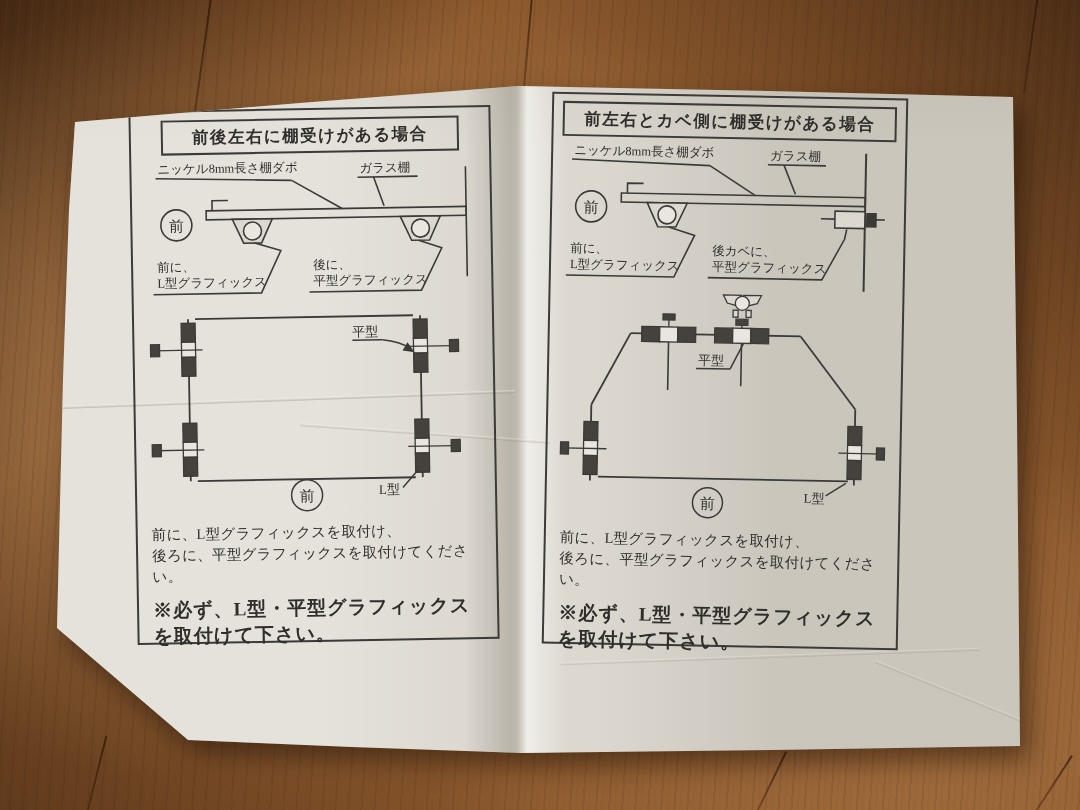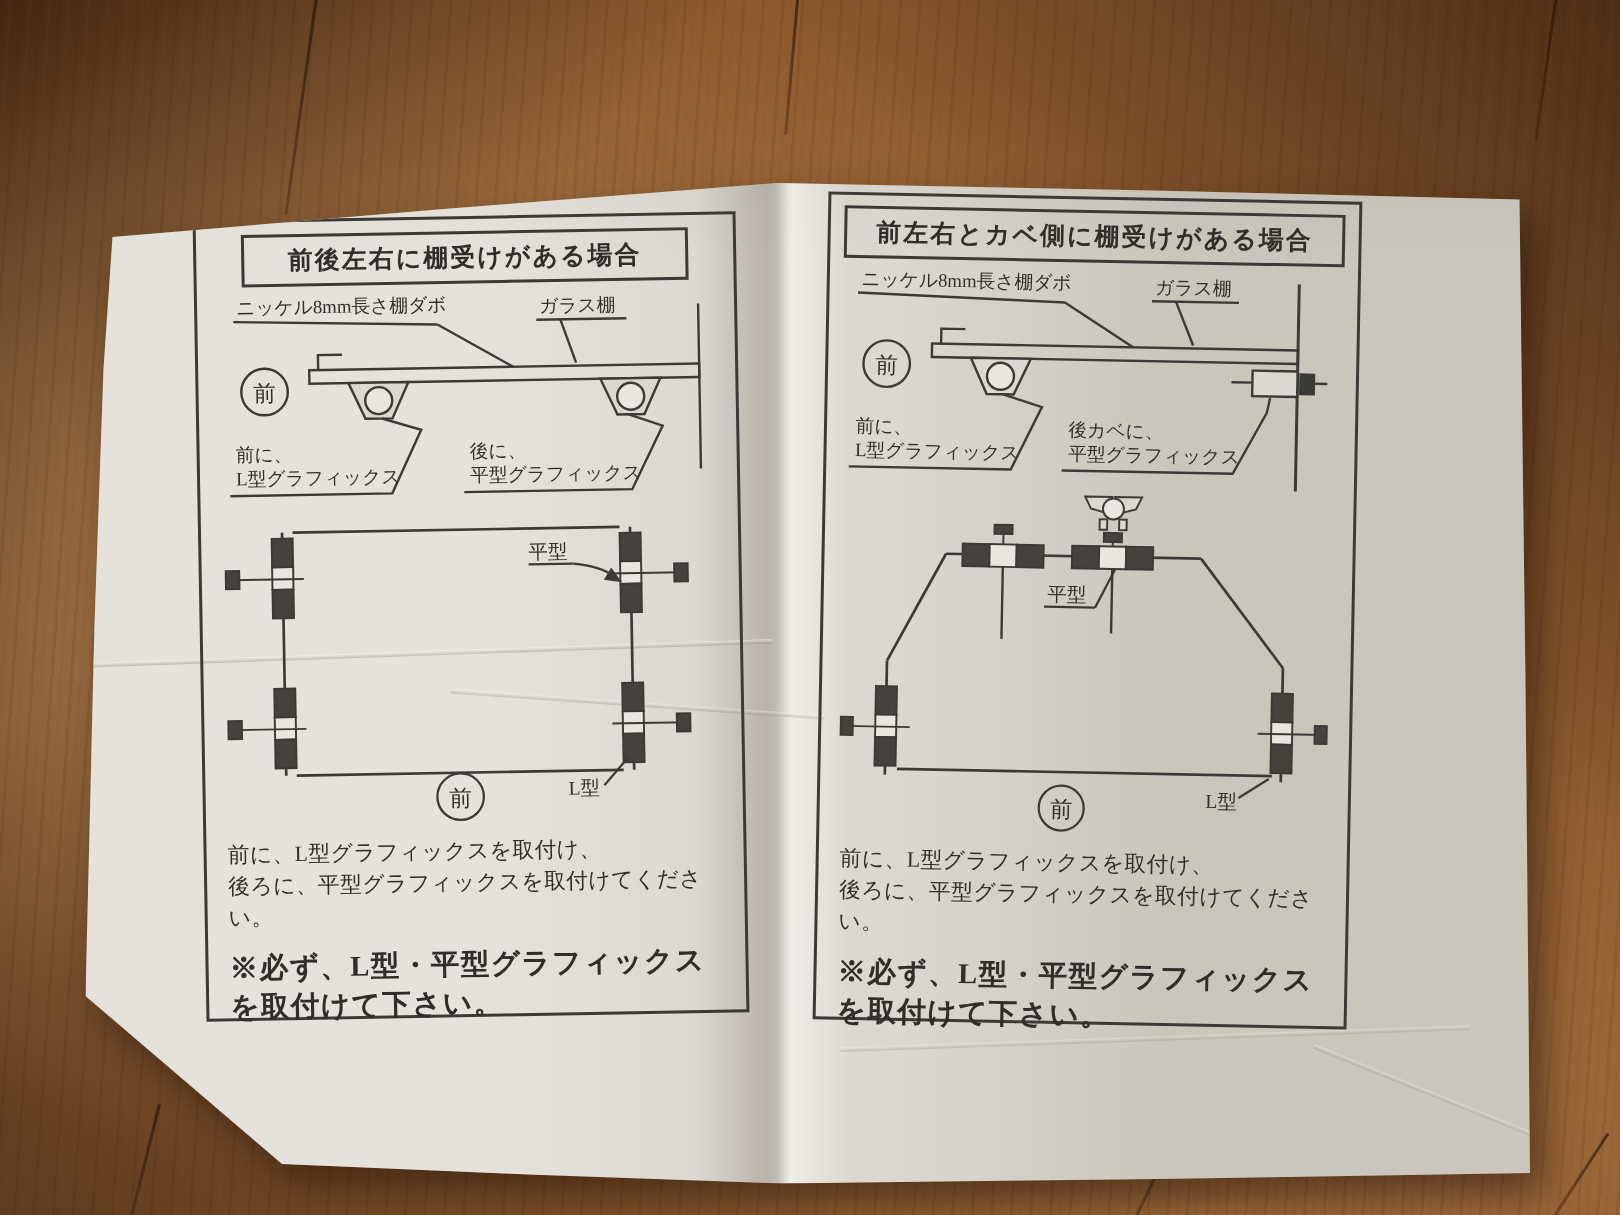--- a/index.html
+++ b/index.html
@@ -34,21 +34,20 @@
   .paper{
     position:absolute;inset:0;
     clip-path:polygon(75px 122px,300px 103px,518px 86px,768px 91px,1013px 97px,
                       1017px 420px,1020px 746px,772px 750px,521px 753px,
                       352px 747px,188px 740px,57px 628px,63px 380px,69px 210px);
     background:
       linear-gradient(90deg, rgba(0,0,0,0) 43%, rgba(96,86,70,0.28) 47.3%, rgba(62,54,42,0.18) 47.9%, rgba(255,255,252,0.55) 48.8%, rgba(255,255,252,0) 52.5%),
       linear-gradient(90deg, rgba(255,255,250,0.26) 0 30%, rgba(0,0,0,0) 44% 55%, rgba(118,108,90,0.17) 72% 100%),
       linear-gradient(180deg, rgba(120,110,95,0.12), rgba(0,0,0,0) 18%),
       #dcd8d0;
-    margin-top: 36px;
   }
   .crease{position:absolute;height:3px;background:linear-gradient(180deg, rgba(255,255,250,0.45), rgba(108,98,82,0.30));}
   
   .panel{position:absolute;border:2px solid #3b3a37;color:#2f2e2b;box-sizing:border-box;}
   #panel-left{left:133px;top:108px;width:362px;height:534px;transform:rotate(-1deg);}
   #panel-right{left:547px;top:95px;width:356px;height:552px;transform:rotate(1.1deg);}
   .title-box{border:2px solid #3b3a37;text-align:center;font-size:16.5px;font-weight:bold;
              letter-spacing:1.5px;padding:5px 4px 4px;}
   #panel-left .title-box{margin:8px 30px 0;}
   #panel-right .title-box{margin:7px 9px 0;}

